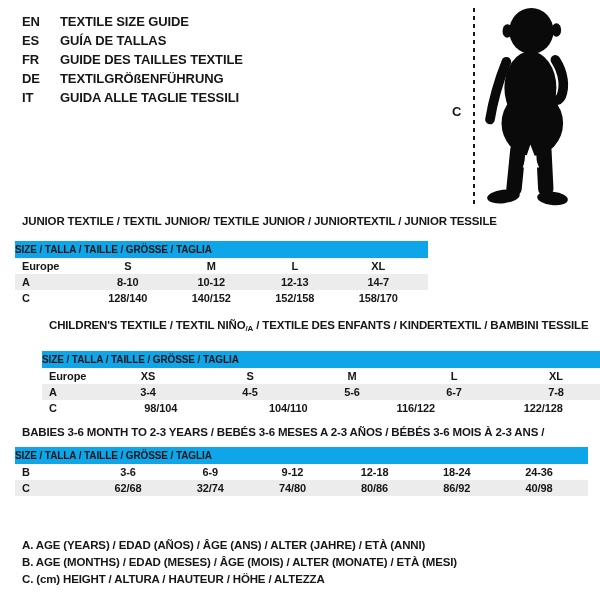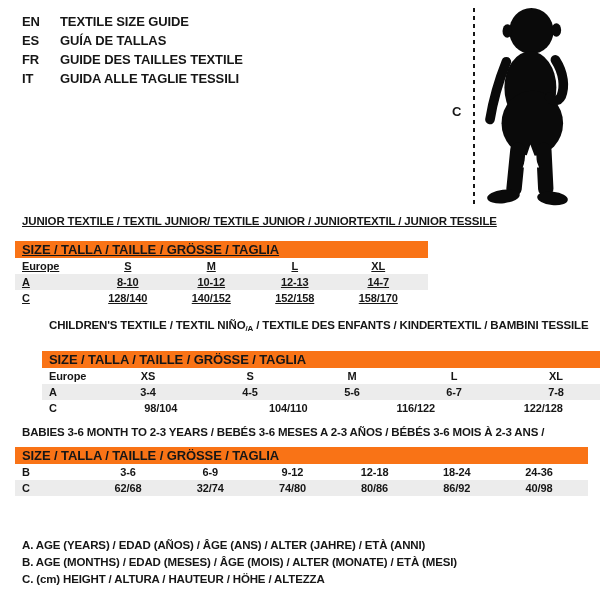--- a/index.html
+++ b/index.html
@@ -19,31 +19,31 @@
   .figure { position:absolute; left:452px; top:6px; width:128px; height:204px; }
   .dash-line {
     position:absolute; left:21px; top:2px; width:2px; height:200px;
     background:repeating-linear-gradient(to bottom, #161616 0 4px, transparent 4px 8px);
   }
   .figure-label { position:absolute; left:0; top:98px; font-weight:700; font-size:13px; }
   .figure svg { position:absolute; left:27px; top:0; }
 
   
   .table-block { position:absolute; left:15px; }
-  .tb-junior   { top:214px; width:413px;text-decoration:underline; }
+  .tb-junior   { top:214px; width:413px; }
   .tb-children { top:318px; width:573px;margin-left:27px; }
   .tb-babies   { top:424px; width:573px; }
 
   .table-title { font-weight:700; font-size:11.5px; line-height:14px; margin-left:7px; letter-spacing:-0.15px; white-space:nowrap; }
   .tb-babies .table-title { line-height:17px; }
   .subscript { font-size:8px; vertical-align:-2px; }
 
   .size-header {
-    margin-top:13px; height:17px; line-height:17px; padding-left:7px;
-    background:#f97316; font-size:13px; font-weight:700; letter-spacing:-0.1px;
+    margin-top:13px; height:17px; line-height:17px; 
+    background:#0ea5e9; font-size:10px; font-weight:700; letter-spacing:-0.1px;
   }
   .tb-children .size-header { margin-top:15px; }
   .tb-babies .size-header   { margin-top:6px; }
 
   .trow { display:flex; height:16px; line-height:16px; font-size:11px; font-weight:700; padding-right:8px; letter-spacing:-0.1px; }
   .trow.shaded { background:#ececec; }
   .cell-label { padding-left:7px; }
   .tb-junior   .cell-label { width:71px; }
   .tb-children .cell-label { width:55px; }
   .tb-babies   .cell-label { width:72px; }
@@ -63,20 +63,24 @@
       <span class="lang-code">EN</span>
       <span class="lang-title">TEXTILE SIZE GUIDE</span>
     </div>
     <div class="lang-row">
       <span class="lang-code">ES</span>
       <span class="lang-title">GUÍA DE TALLAS</span>
     </div>
     <div class="lang-row">
       <span class="lang-code">FR</span>
       <span class="lang-title">GUIDE DES TAILLES TEXTILE</span>
+    </div>
+    <div class="lang-row">
+      <span class="lang-code">DE</span>
+      <span class="lang-title">TEXTILGRÖßENFÜHRUNG</span>
     </div>
     <div class="lang-row">
       <span class="lang-code">IT</span>
       <span class="lang-title">GUIDA ALLE TAGLIE TESSILI</span>
     </div>
   </div>
 
   <div class="figure">
     <div class="dash-line"></div>
     <span class="figure-label">C</span>

